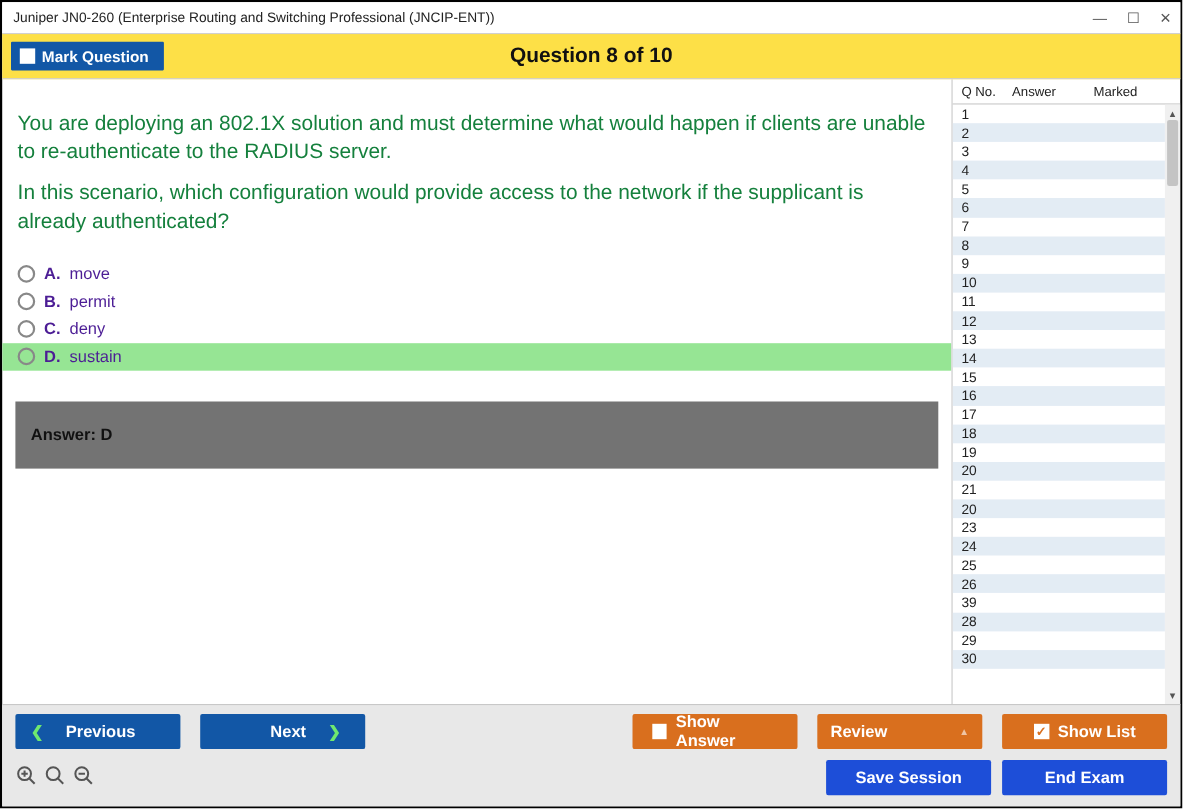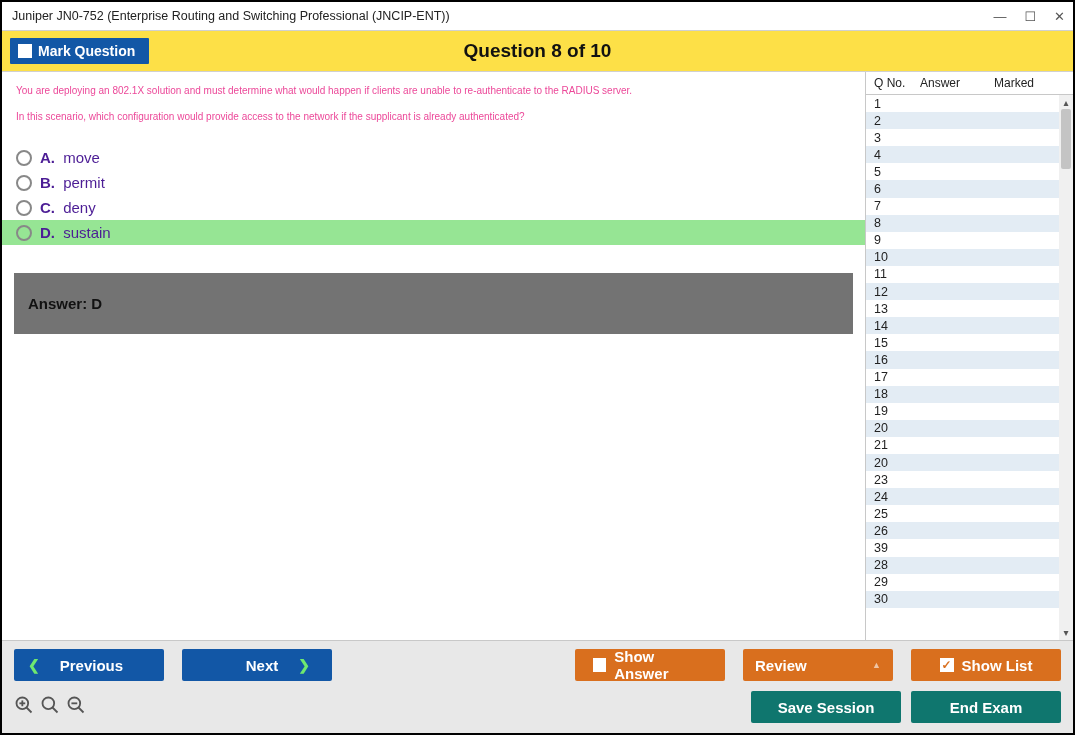--- a/index.html
+++ b/index.html
@@ -69,23 +69,23 @@
     display: flex;
     overflow: hidden;
   }
   .main {
     flex: 1;
     display: flex;
     flex-direction: column;
     overflow: hidden;
   }
   .qtext {
-    padding: 12px 14px 4px 14px;
-    font-size: 10px;
-    color: #ec4899;
+    padding: 28px 14px 4px 14px;
+    font-size: 19px;
+    color: #15803d;
     line-height: 1.35;
   }
   .qtext p { margin-bottom: 12px; }
   .choices {
     padding: 6px 0 0 0;
   }
   .choice {
     display: flex;
     align-items: center;
     gap: 8px;
@@ -152,21 +152,21 @@
     border-top: 1px solid #c8c8c8;
     padding: 8px 12px 10px 12px;
   }
   .footer-row1 { display:flex; align-items:center; gap:18px; }
   .btn {
     display:inline-flex; align-items:center; justify-content:center;
     height:32px; padding:0 18px; font-size:15px; font-weight:bold; color:#fff; cursor:pointer; border-radius:2px;
   }
   .btn-blue { background:#1257a6; }
   .btn-orange { background:#d96f1e; }
-  .btn-dark { background:#0f766e; }
+  .btn-dark { background:#1d4ed8; }
   .btn .chev { font-size:14px; margin:0 4px; }
   .btn .chk2 { width:14px; height:14px; background:#fff; margin-right:8px; display:inline-flex; align-items:center; justify-content:center; color:#d96f1e; font-size:12px; font-weight:bold; }
   .prev-btn { width:150px; justify-content:flex-start; padding-left:10px;}
   .prev-btn .chev { color:#6fe86f; margin-right:20px;}
   .next-btn { width:150px; justify-content:flex-end; }
   .next-btn .chev { color:#6fe86f; margin-left:20px;}
   .spacer { flex:1; }
   .show-ans { width:150px; }
   .review-btn { width:150px; justify-content:space-between; padding:0 12px;}
   .review-btn .drop { font-size:9px; opacity:.6;}
@@ -174,21 +174,21 @@
   .footer-row2 { display:flex; align-items:center; gap:10px; margin-top:10px;}
   .zoom { display:flex; gap:6px; color:#555; font-size:18px;}
   .zoom span { cursor:pointer; }
   .save-btn, .end-btn { width:150px; }
 </style>
 </head>
 <body>
 
 <div class="window">
   <div class="titlebar">
-    <span>Juniper JN0-752 (Enterprise Routing and Switching Professional (JNCIP-ENT))</span>
+    <span>Juniper JN0-260 (Enterprise Routing and Switching Professional (JNCIP-ENT))</span>
     <div class="controls">
       <span>—</span>
       <span>☐</span>
       <span>✕</span>
     </div>
   </div>
 
   <div class="header">
     <div class="mark-btn">
       <span class="chk"></span>

